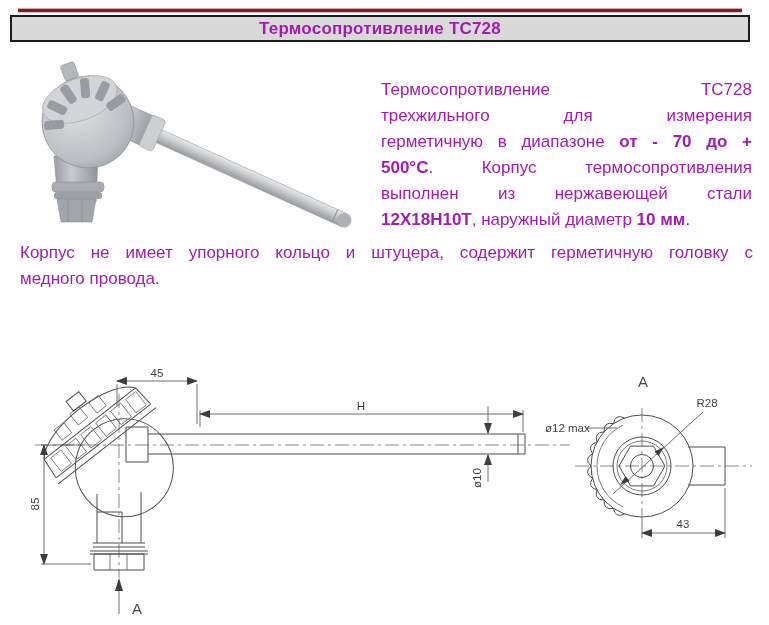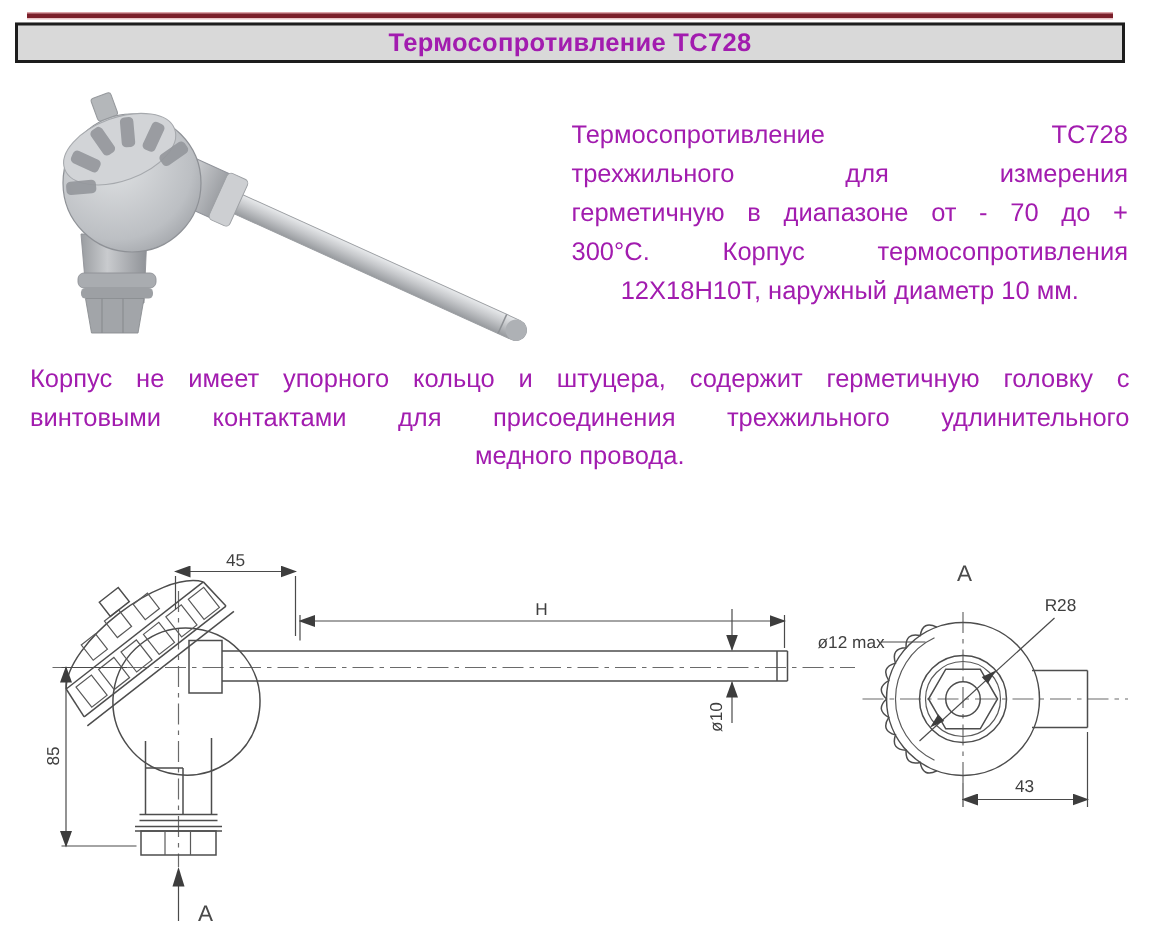--- a/index.html
+++ b/index.html
@@ -13,27 +13,27 @@
   
   .title-bar{position:absolute;left:10px;top:15px;width:740px;height:27px;
              background:#d9d9d9;border:2px solid #1c1c1c;box-sizing:border-box;
              display:flex;align-items:center;justify-content:center;}
   .title-bar span{font-weight:bold;font-size:17px;letter-spacing:.2px;}
 
   
   .intro{position:absolute;left:381px;top:77px;width:371px;
          font-size:17px;line-height:26px;}
   .jline{text-align:justify;text-align-last:justify;}
-  .jline-last{text-align:center;}
+  .jline-last{text-align:left;}
 
   
   .body-text{position:absolute;left:20px;top:240px;width:733px;
              font-size:17px;line-height:25.7px;}
 
-  b{font-weight:normal;}
+  b{font-weight:bold;}
 
   .photo{position:absolute;left:10px;top:56px;width:362px;height:184px;}
   .drawing{position:absolute;left:15px;top:366px;width:750px;height:256px;}
 
   
   .cad line,.cad path,.cad rect,.cad circle,.cad polygon{vector-effect:non-scaling-stroke;}
   .ln{stroke:#4d4d4d;stroke-width:1;fill:none;}
   .lnthin{stroke:#5a5a5a;stroke-width:.8;fill:none;}
   .cl{stroke:#6a6a6a;stroke-width:.8;fill:none;stroke-dasharray:14 4 3 4;}
   .dim{stroke:#4a4a4a;stroke-width:.8;fill:none;}
@@ -102,27 +102,27 @@
         </g>
         <rect x="71" y="4" width="14" height="16" rx="2" fill="#b4b7ba" stroke="#96999d" stroke-width=".7"></rect>
       </g>
     </g>
   </svg>
 
   <div class="intro">
     <div class="jline"><span>Термосопротивление ТС728</span></div>
     <div class="jline"><span>трехжильного для измерения</span></div>
     <div class="jline"><span>герметичную в диапазоне </span><b>от - 70 до +</b></div>
-    <div class="jline"><b>300°С</b><span>. Корпус термосопротивления</span></div>
+    <div class="jline"><b>500°С</b><span>. Корпус термосопротивления</span></div>
+    <div class="jline"><span>выполнен из нержавеющей стали</span></div>
     <div class="jline-last"><b>12Х18Н10Т</b><span>, наружный диаметр </span><b>10 мм</b><span>.</span></div>
   </div>
 
   <div class="body-text">
     <div class="jline"><span>Корпус не имеет упорного кольцо и штуцера, содержит герметичную головку с</span></div>
-    <div class="jline"><span>винтовыми контактами для присоединения трехжильного удлинительного</span></div>
     <div class="jline-last"><span>медного провода.</span></div>
   </div>
 
   <svg class="drawing cad" viewBox="0 0 750 256">
     <defs>
       <marker id="ma" markerWidth="11" markerHeight="8" refX="10" refY="4" orient="auto-start-reverse" markerUnits="userSpaceOnUse">
         <path d="M0,0 L11,4 L0,8 Z" fill="#3d3d3d"></path>
       </marker>
     </defs>
 

